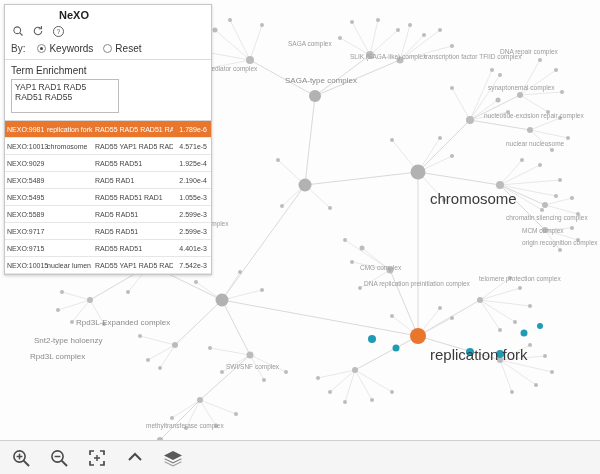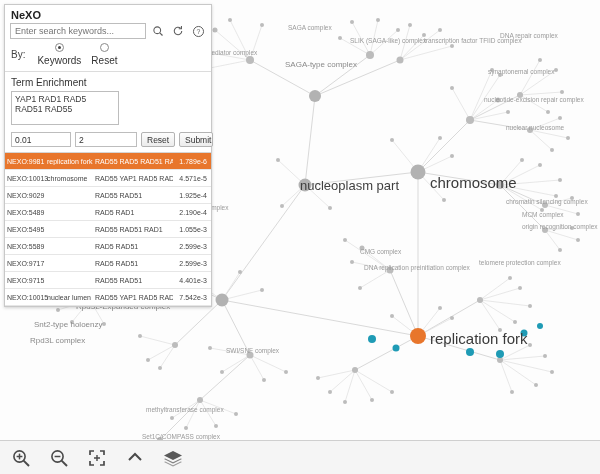--- a/index.html
+++ b/index.html
@@ -27,20 +27,21 @@
     inset: 0;
   }
   #graph svg {
     display: block;
   }
   .node-label {
     position: absolute;
     color: #4b4b4b;
     white-space: nowrap;
     pointer-events: none;
+    margin-top: 16px;
   }
   .lbl-xl  { font-size: 15px; color: #3a3a3a; }
   .lbl-lg  { font-size: 13px; color: #3f3f3f; }
   .lbl-md  { font-size: 11px; color: #555; }
   .lbl-sm  { font-size: 8px;  color: #8a8a8a; }
   .lbl-xs  { font-size: 6.5px; color: #9a9a9a; }
 
   
   #panel {
     position: absolute;
@@ -51,20 +52,21 @@
     border: 1px solid #c8c8c8;
     box-shadow: 0 1px 3px rgba(0,0,0,.18);
     font-size: 10px;
     color: #333;
   }
   #panel-title {
     padding: 4px 6px 2px 6px;
     font-size: 11px;
     font-weight: bold;
     color: #222;
+    margin-left: 48px;
   }
   .panel-row {
     display: flex;
     align-items: center;
     padding: 0 5px 4px 5px;
     gap: 4px;
   }
   #search-input {
     flex: 1;
     height: 16px;
@@ -92,21 +94,20 @@
     gap: 10px;
     padding: 0 6px 5px 6px;
     font-size: 10px;
   }
   .radio-row .by-label { color: #444; margin-right: 2px; }
   .rad {
     display: inline-flex;
     align-items: center;
     gap: 3px;
     cursor: pointer;
-    flex-direction: column;
   }
   .rad .dot {
     width: 9px; height: 9px;
     border-radius: 50%;
     border: 1px solid #8a8a8a;
     background: #fff;
     box-sizing: border-box;
     position: relative;
   }
   .rad.on .dot::after {
@@ -417,21 +418,20 @@
       <g fill="#1f9bb5">
         <circle cx="372" cy="339" r="4"></circle>
         <circle cx="396" cy="348" r="3.5"></circle>
         <circle cx="470" cy="352" r="4"></circle>
         <circle cx="500" cy="354" r="4"></circle>
         <circle cx="524" cy="333" r="3.5"></circle>
         <circle cx="540" cy="326" r="3"></circle>
       </g>
     </svg>
 
-    <div class="node-label lbl-lg" style="left:300px; top:178px;">nucleoplasm part</div>
     <div class="node-label lbl-xl" style="left:430px; top:174px;">chromosome</div>
     <div class="node-label lbl-xl" style="left:430px; top:330px;">replication fork</div>
     <div class="node-label lbl-md" style="left:118px; top:245px;">nuclear chromatin</div>
     <div class="node-label lbl-sm" style="left:76px;  top:302px;">Rpd3L-Expanded complex</div>
     <div class="node-label lbl-sm" style="left:34px;  top:320px;">Snt2-type holoenzy</div>
     <div class="node-label lbl-sm" style="left:30px;  top:336px;">Rpd3L complex</div>
     <div class="node-label lbl-sm" style="left:285px; top:60px;">SAGA-type complex</div>
     <div class="node-label lbl-xs" style="left:288px; top:24px;">SAGA complex</div>
     <div class="node-label lbl-xs" style="left:350px; top:37px;">SLIK (SAGA-like) complex</div>
     <div class="node-label lbl-xs" style="left:424px; top:37px;">transcription factor TFIID complex</div>
@@ -449,21 +449,20 @@
     <div class="node-label lbl-xs" style="left:106px; top:204px;">H4/H2A histone acetyltransferase complex</div>
     <div class="node-label lbl-xs" style="left:226px; top:347px;">SWI/SNF complex</div>
     <div class="node-label lbl-xs" style="left:146px; top:406px;">methyltransferase complex</div>
     <div class="node-label lbl-xs" style="left:142px; top:433px;">Set1C/COMPASS complex</div>
   </div>
 
   <div id="panel">
     <div id="panel-title">NeXO</div>
 
     <div class="panel-row">
-      <input id="search-input" type="text" placeholder="Enter search keywords..." style="">
       <span class="icon-btn">
         <svg width="12" height="12" viewBox="0 0 16 16">
           <circle cx="7" cy="7" r="4.5" fill="none" stroke="#5c5c5c" stroke-width="1.4"></circle>
           <line x1="10.4" y1="10.4" x2="14" y2="14" stroke="#5c5c5c" stroke-width="1.6"></line>
         </svg>
       </span>
       <span class="icon-btn">
         <svg width="12" height="12" viewBox="0 0 16 16">
           <path d="M13 8a5 5 0 1 1-1.6-3.7" fill="none" stroke="#5c5c5c" stroke-width="1.4"></path>
           <path d="M12.6 1.4 L12.6 5 L9 5" fill="none" stroke="#5c5c5c" stroke-width="1.4"></path>
@@ -487,26 +486,20 @@
         <span class="dot"></span>
         <span>Reset</span>
       </span>
     </div>
 
     <div class="divider"></div>
 
     <div id="term-title">Term Enrichment</div>
     <textarea id="term-area" style="">YAP1 RAD1 RAD5 RAD51 RAD55</textarea>
 
-    <div class="ctrl-row">
-      <input id="pval" class="mini-input" type="text" value="0.01" style="">
-      <input id="count" class="mini-input" type="text" value="2" style="">
-      <button class="sm-btn">Reset</button>
-      <button class="sm-btn">Submit</button>
-    </div>
 
     <div id="results">
       <div class="res-row sel">
         <span class="c-id">NEXO:9981</span>
         <span class="c-name">replication fork</span>
         <span class="c-genes">RAD55 RAD5 RAD51 RAD1</span>
         <span class="c-p">1.789e-6</span>
       </div>
       <div class="res-row">
         <span class="c-id">NEXO:10013</span>

